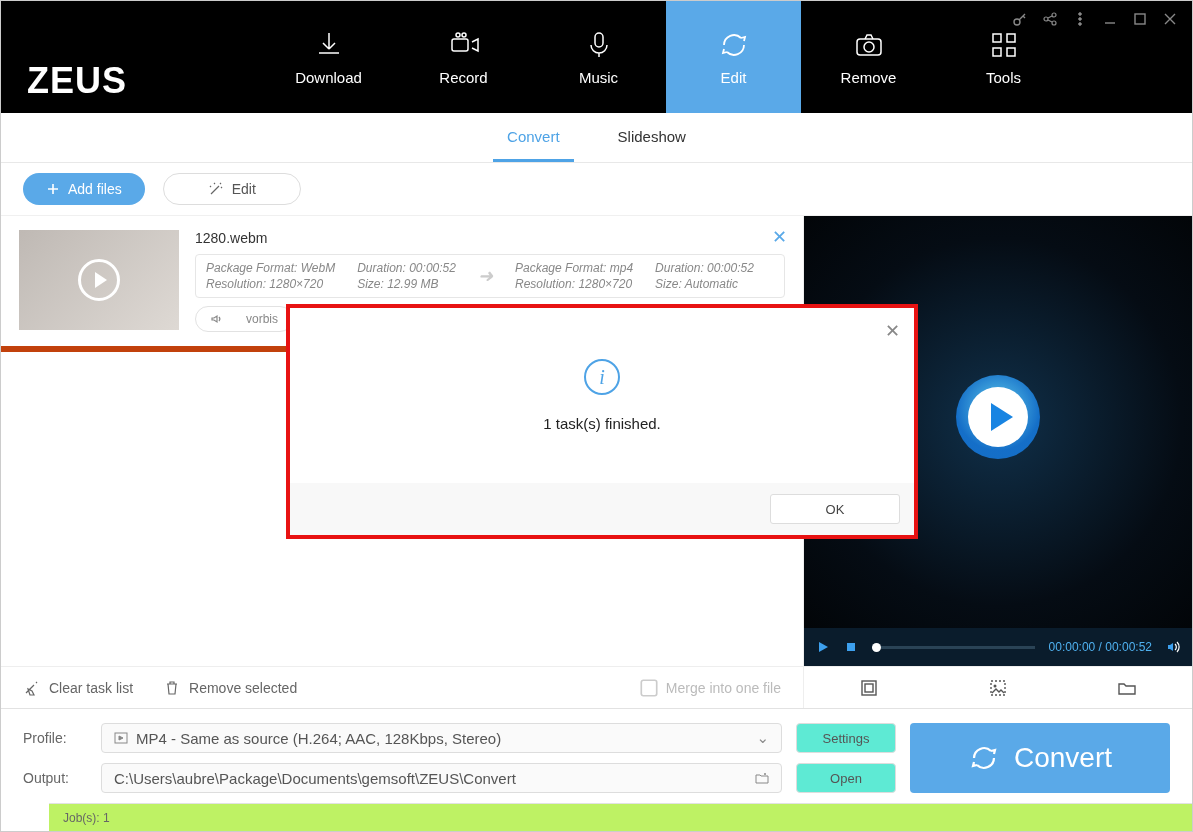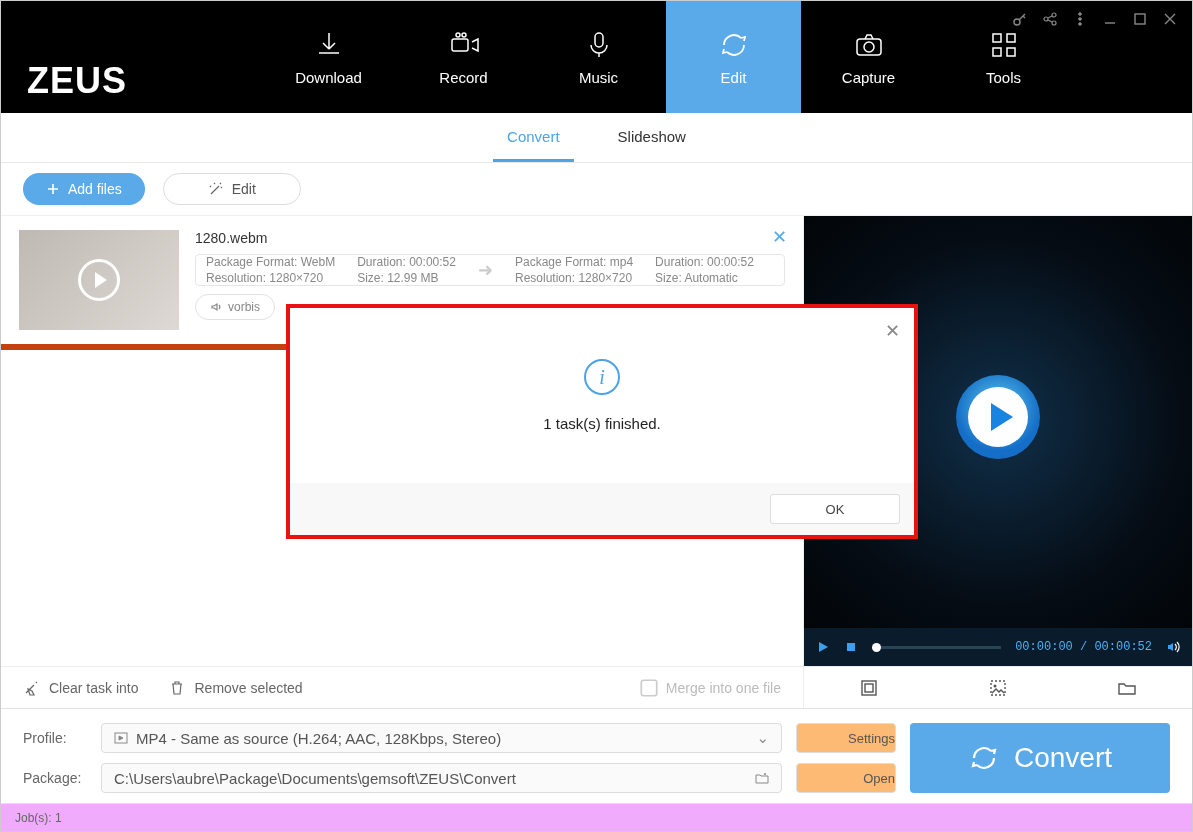--- a/index.html
+++ b/index.html
@@ -22,49 +22,49 @@
 .btn-blue { background: #5aa9e8; color: #fff; }
 .btn-white { background: #fff; color: #555; border: 1px solid #ddd; padding: 0 44px; }
 .main { flex: 1; display: flex; min-height: 0; }
 .list { flex: 1; display: flex; flex-direction: column; min-width: 0; border-right: 1px solid #eee; }
 .item-row { display: flex; padding: 14px 18px; gap: 16px; border-bottom: 6px solid #c2410c; position: relative; }
 .thumb { width: 160px; height: 100px; background: linear-gradient(135deg,#bfb9b4,#ded9d4); position: relative; }
 .thumb-play { position:absolute; top:50%; left:50%; transform:translate(-50%,-50%); width:42px; height:42px; border:3px solid #fff; border-radius:50%; display:flex; align-items:center; justify-content:center; }
 .thumb-play::after { content:''; width:0; height:0; border-left:12px solid #fff; border-top:8px solid transparent; border-bottom:8px solid transparent; margin-left:3px; }
 .meta { flex: 1; display:flex; flex-direction:column; gap:8px; min-width:0; }
 .meta-title { font-size:14px; color:#333; }
-.meta-box { border:1px solid #e6e6e6; border-radius:4px; padding:0 10px; display:flex; gap:22px; align-items:center; font-size:12px; color:#888; flex-wrap:wrap; }
+.meta-box { border:1px solid #e6e6e6; border-radius:4px; padding:6px 10px; display:flex; gap:22px; align-items:center; font-size:12px; color:#888; flex-wrap:wrap;font-style:italic; }
 .meta-col { display:flex; flex-direction:column; gap:2px; }
 .meta-arrow { color:#ccc; font-size:18px; }
 .chips { display:flex; gap:10px; }
-.chip { border:1px solid #e2e2e2; border-radius:14px; height:26px; padding:0 14px; display:inline-flex; align-items:center; gap:6px; font-size:12px; color:#888; }
+.chip { border:1px solid #e2e2e2; border-radius:14px; height:26px; padding:0 14px; display:inline-flex; align-items:center; gap:24px; font-size:12px; color:#888; }
 .item-close { position:absolute; top:10px; right:16px; color:#5aa9e8; font-size:18px; font-weight:300; cursor:pointer; }
 .list-spacer { flex:1; }
 .list-footer { height: 42px; border-top:1px solid #eee; display:flex; align-items:center; padding:0 22px; gap:30px; color:#666; font-size:14px; }
 .lf-item { display:flex; align-items:center; gap:8px; cursor:pointer; }
 .lf-item.disabled { color:#bbb; }
 .lf-item svg { width:18px; height:18px; }
 .preview { width: 388px; display:flex; flex-direction:column; }
 .preview-video { flex:1; background: radial-gradient(circle at 50% 50%, #10304a 0%, #050c14 65%, #020508 100%); position:relative; }
 .preview-logo { position:absolute; top:50%; left:50%; transform:translate(-50%,-55%); width:100px; height:100px; }
 .preview-controls { height: 38px; background:#0a1c2c; display:flex; align-items:center; padding:0 12px; gap:14px; color:#fff; }
 .pc-icon { width:14px; height:14px; fill:#3da0ee; cursor:pointer; }
 .seek { flex:1; height:3px; background:#2a4356; position:relative; }
 .seek::before { content:''; position:absolute; left:0; top:-3px; width:9px; height:9px; background:#fff; border-radius:50%; }
-.time { color:#4fb1f0; font-size:12px;font-family:Liberation Mono, monospace; }
+.time { color:#4fb1f0; font-size:12px; }
 .preview-actions { height: 42px; border-top:1px solid #eee; display:flex; align-items:center; justify-content:space-around; }
 .preview-actions svg { width:20px; height:20px; stroke:#555; }
 .bottom { border-top: 1px solid #e2e2e2; padding: 14px 22px 10px; display:grid; grid-template-columns: 64px 1fr 100px 260px; grid-template-rows: auto auto; gap: 10px 14px; align-items:center; }
 .bottom label { color:#666; font-size:14px; }
 .sel { height:30px; border:1px solid #ddd; border-radius:4px; padding:8px 12px; display:flex; align-items:center; gap:8px; font-size:15px; color:#555; background:#fafafa; position:relative; }
 .sel .caret { margin-left:auto; color:#888; }
-.mini-btn { height:30px; border:1px solid #ddd; border-radius:4px; display:flex; align-items:center; justify-content:flex-end; font-size:13px; color:#555; cursor:pointer; background:#fdba74; }
+.mini-btn { height:30px; border:1px solid #ddd; border-radius:4px; display:flex; align-items:center; justify-content:center; font-size:13px; color:#555; cursor:pointer; background:#5eead4; }
 .convert-btn { grid-row: 1 / 3; grid-column: 4; background:#5aa9e8; border-radius:4px; display:flex; align-items:center; justify-content:center; gap:14px; color:#fff; font-size:28px; height: 70px; cursor:pointer; }
 .convert-btn svg { width:32px; height:32px; }
-.status { border-top:1px solid #e2e2e2; height:28px; padding:0 14px; display:flex; align-items:center; font-size:12px; color:#666; background:#f0abfc; }
+.status { border-top:1px solid #e2e2e2; height:28px; padding:0 14px; display:flex; align-items:center; font-size:12px; color:#666; background:#bef264;margin-left:48px; }
 .dialog { position:absolute; left: 285px; top: 303px; width: 632px; height: 235px; background:#fff; border: 4px solid #e81212; display:flex; flex-direction:column; }
 .dialog-close { position:absolute; top:12px; right:14px; color:#888; font-size:18px; cursor:pointer; font-weight:300; }
 .dialog-body { flex:1; display:flex; flex-direction:column; align-items:center; justify-content:center; gap:20px; }
 .info-icon { width:36px; height:36px; border:2px solid #4ea3e6; border-radius:50%; color:#4ea3e6; display:flex; align-items:center; justify-content:center; font-size:20px; font-family: Georgia, serif; font-style:italic; }
 .dialog-msg { font-size:15px; color:#222; }
 .dialog-footer { height:52px; background:#f8f8f8; display:flex; justify-content:flex-end; align-items:center; padding:0 14px; }
 .ok-btn { width:130px; height:30px; border:1px solid #ddd; background:#fff; border-radius:3px; font-size:13px; color:#444; cursor:pointer;margin-left:24px; }
 </style>
 </head>
 <body>
@@ -103,21 +103,21 @@
             <path d="M26 16a10 10 0 01-17 7M6 16a10 10 0 0117-7M9 23l-4 1 1-4M23 9l4-1-1 4"></path>
           </svg>
         <span>Edit</span>
       </div>
       <div class="nav-item">
         <svg viewBox="0 0 32 32" fill="none" stroke="#fff" stroke-width="1.5">
             <rect x="4" y="10" width="24" height="16" rx="3"></rect>
             <circle cx="16" cy="18" r="5"></circle>
             <path d="M12 10l2-4h4l2 4"></path>
           </svg>
-        <span>Capture</span>
+        <span>Remove</span>
       </div>
       <div class="nav-item">
         <svg viewBox="0 0 32 32" fill="none" stroke="#fff" stroke-width="1.5">
             <rect x="5" y="5" width="8" height="8"></rect>
             <rect x="19" y="5" width="8" height="8"></rect>
             <rect x="5" y="19" width="8" height="8"></rect>
             <rect x="19" y="19" width="8" height="8"></rect>
           </svg>
         <span>Tools</span>
       </div>
@@ -213,21 +213,21 @@
         <span class="item-close">✕</span>
       </div>
 
       <div class="list-spacer"></div>
 
       <div class="list-footer">
         <div class="lf-item">
           <svg viewBox="0 0 18 18" fill="none" stroke="#666" stroke-width="1.2">
               <path d="M3 14l8-8m2-2l1-1M7 16l-2-6 4 2 2 4z"></path>
             </svg>
-          <span>Clear task into</span>
+          <span>Clear task list</span>
         </div>
         <div class="lf-item">
           <svg viewBox="0 0 18 18" fill="none" stroke="#666" stroke-width="1.2">
               <path d="M4 5h10M7 5V3h4v2M5 5l1 10h6l1-10"></path>
             </svg>
           <span>Remove selected</span>
         </div>
         <div style="flex:1"></div>
         <div class="lf-item disabled">
           <svg viewBox="0 0 14 14" fill="none" stroke="#ccc" stroke-width="1.3">
@@ -296,21 +296,21 @@
     <div class="mini-btn">
         <span>Settings</span>
       </div>
     <div class="convert-btn">
       <svg viewBox="0 0 32 32" fill="none" stroke="#fff" stroke-width="2.2">
           <path d="M26 16a10 10 0 01-17 7M6 16a10 10 0 0117-7M9 23l-4 1 1-4M23 9l4-1-1 4"></path>
         </svg>
       <span>Convert</span>
     </div>
 
-    <label>Package:</label>
+    <label>Output:</label>
     <div class="sel">
       <span>C:\Users\aubre\Package\Documents\gemsoft\ZEUS\Convert</span>
       <svg width="14" height="14" viewBox="0 0 14 14" fill="none" stroke="#888" stroke-width="1" class="caret">
           <path d="M1 4h4l1 1h7v7H1z"></path>
           <path d="M10 2v2M9 3h2"></path>
         </svg>
     </div>
     <div class="mini-btn">
         <span>Open</span>
       </div>

